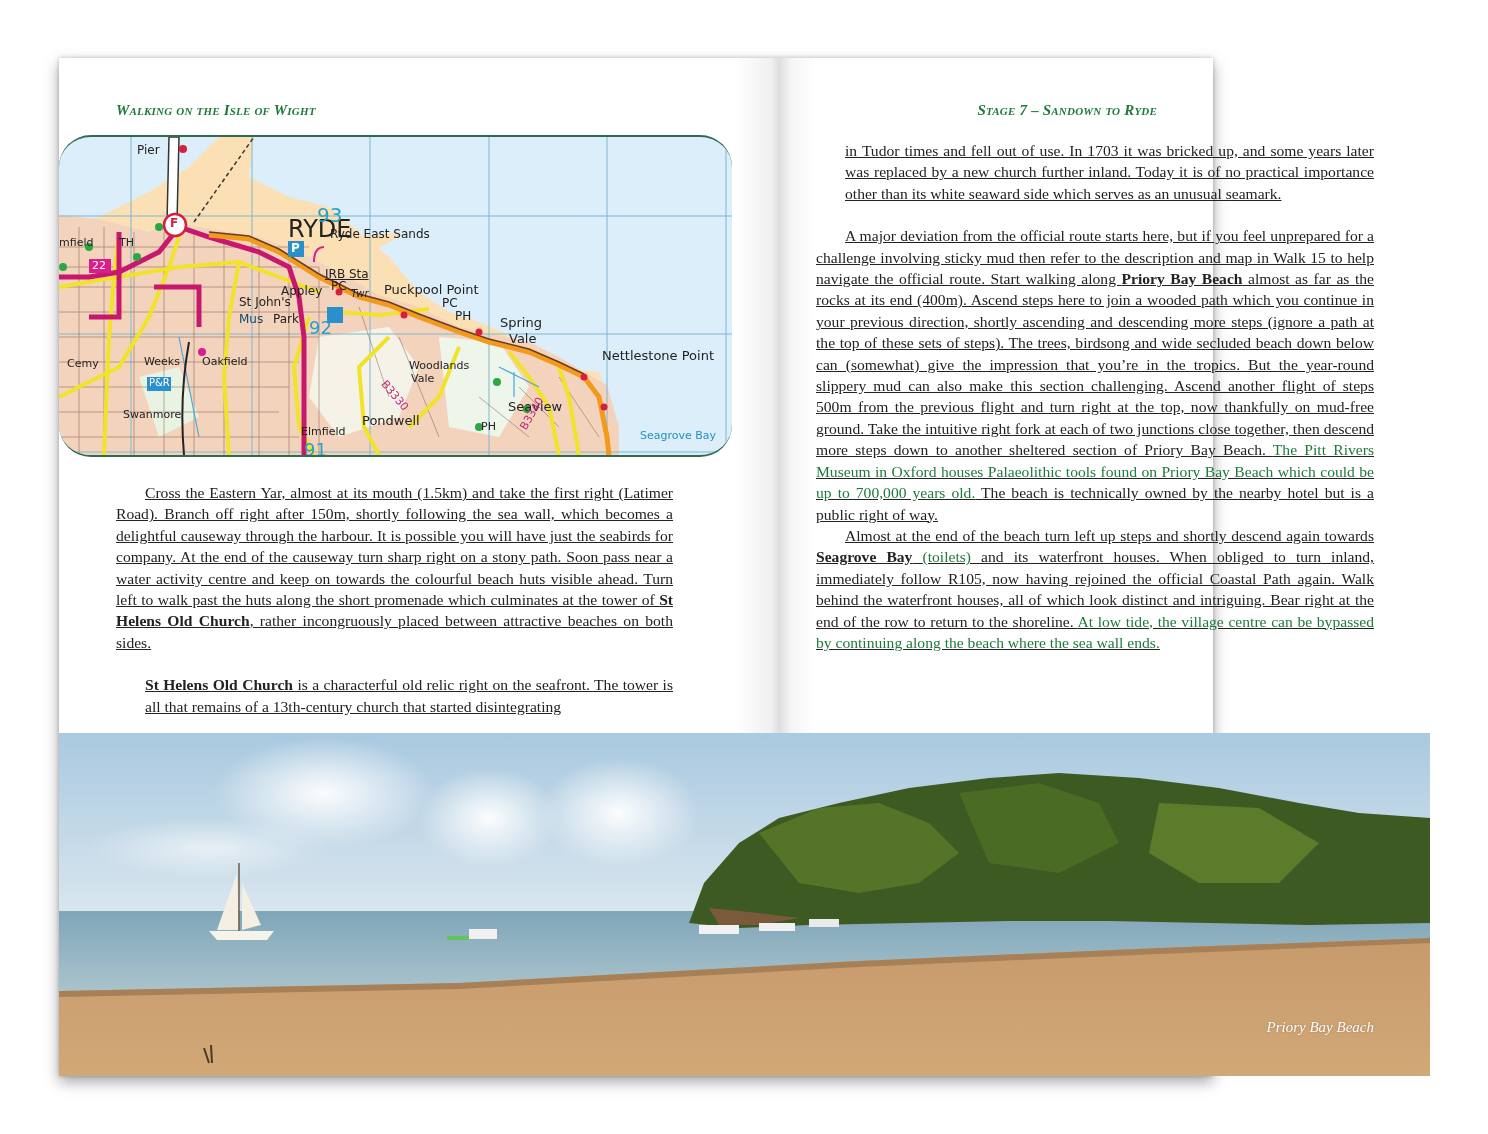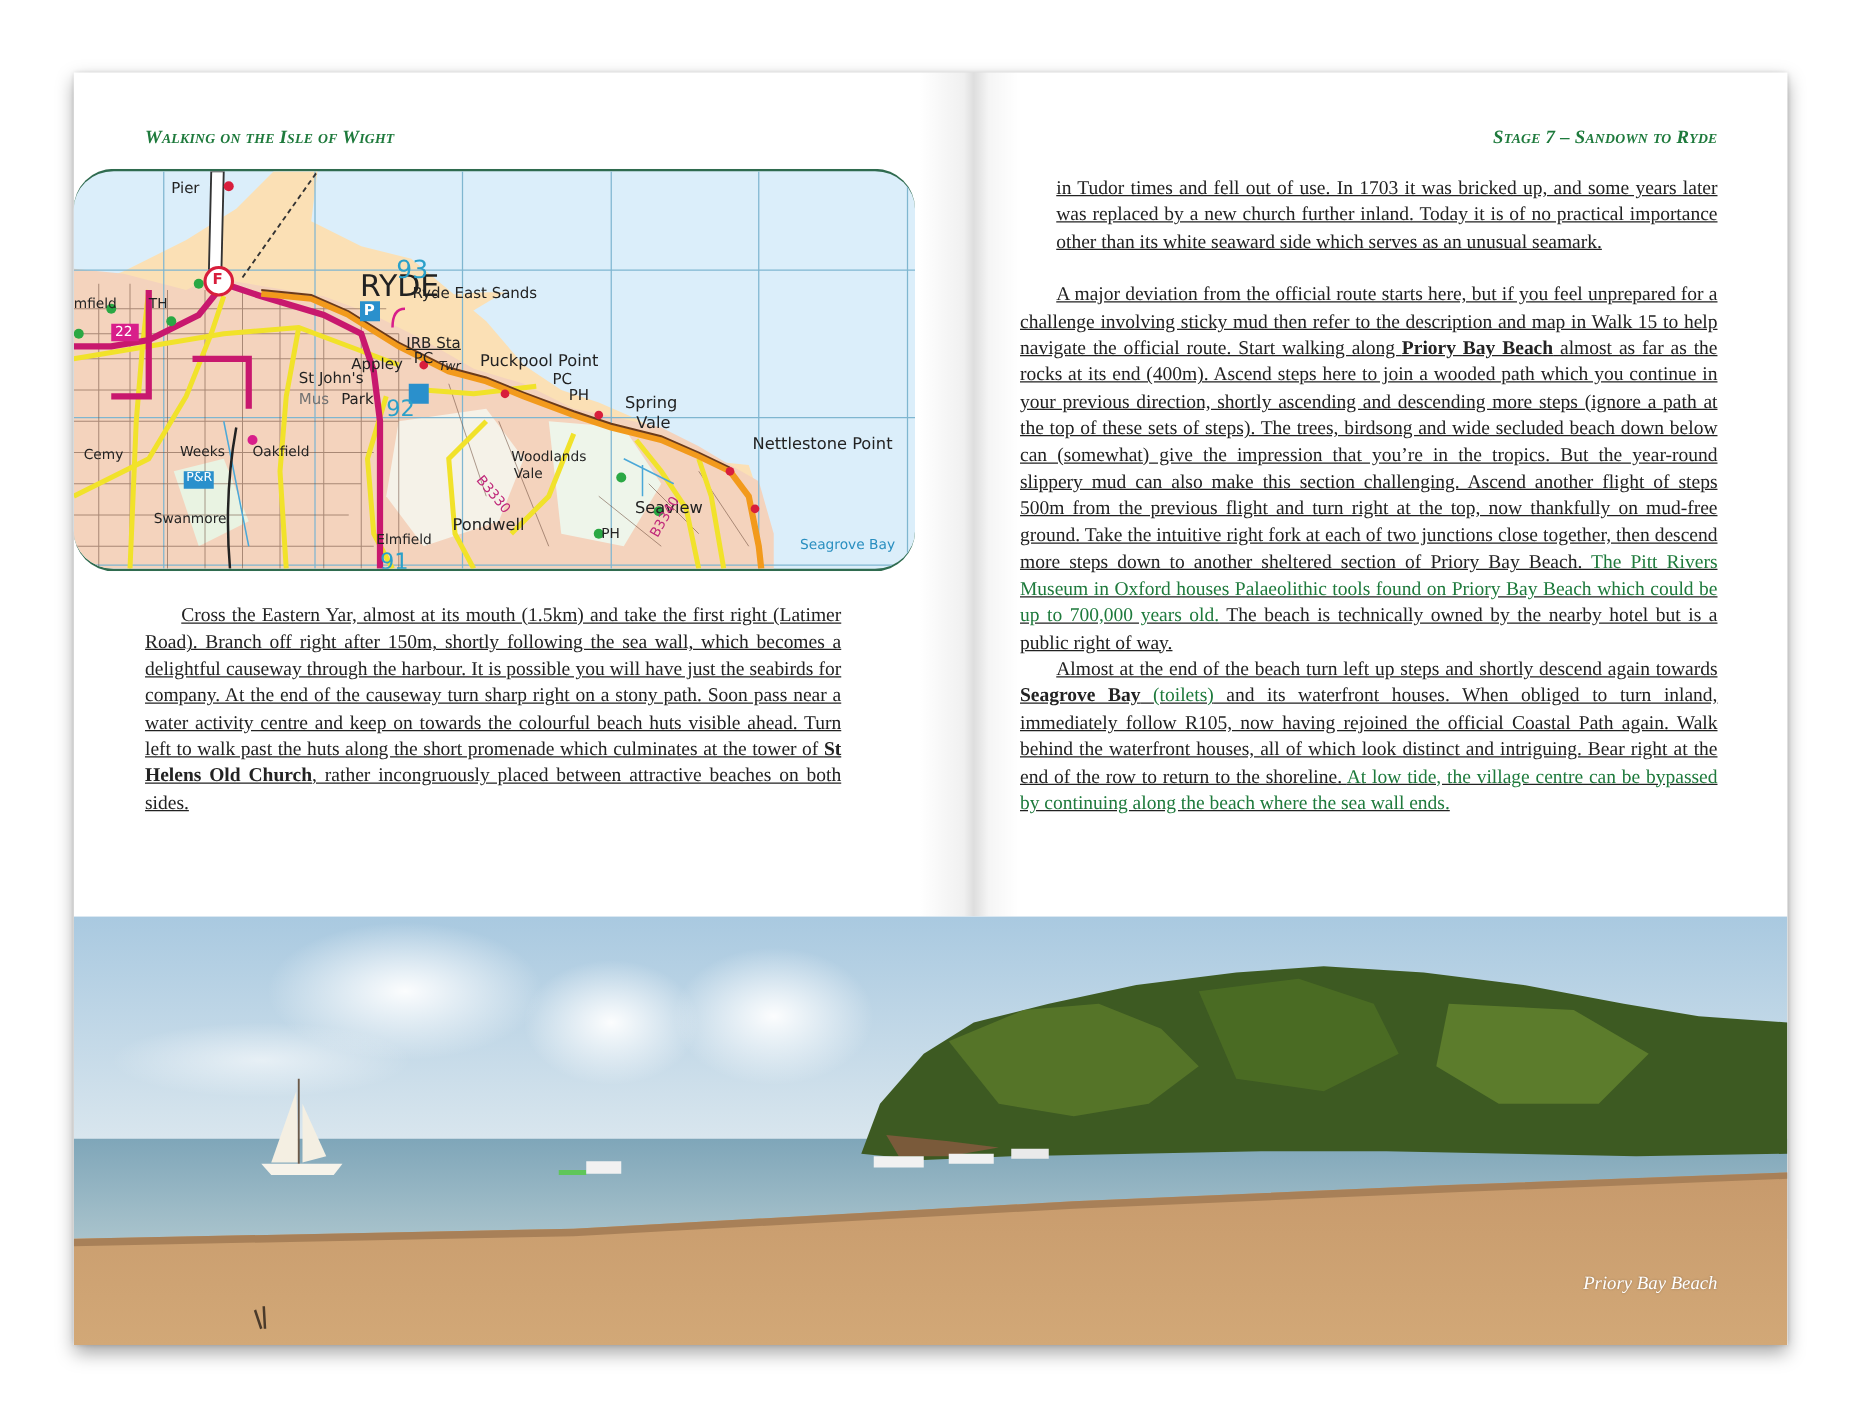--- a/index.html
+++ b/index.html
@@ -1,17 +1,17 @@
 <!DOCTYPE html>
 <html><head>
 <meta charset="utf-8">
 <style>
   html,body{margin:0;padding:0;}
   body{width:1488px;height:1134px;background:#ffffff;position:relative;overflow:hidden;font-family:"Liberation Serif",serif;}
-  .spread{position:absolute;left:59px;top:58px;width:1371px;height:1018px;background:#fff;box-shadow:0 6px 14px rgba(0,0,0,0.35),0 0 4px rgba(0,0,0,0.2);}
+  .spread{position:absolute;left:59px;top:58px;width:1154px;height:1018px;background:#fff;box-shadow:0 6px 14px rgba(0,0,0,0.35),0 0 4px rgba(0,0,0,0.2);}
   .gutter{position:absolute;left:676px;top:0;width:80px;height:675px;background:linear-gradient(90deg,rgba(0,0,0,0) 0%,rgba(0,0,0,0.06) 45%,rgba(0,0,0,0.13) 55%,rgba(0,0,0,0.04) 70%,rgba(0,0,0,0) 100%);pointer-events:none;}
   .running-head{position:absolute;top:44px;font-family:"Liberation Serif",serif;font-style:italic;font-weight:bold;color:#1e7a3c;font-size:15px;font-variant:small-caps;letter-spacing:0.2px;}
   .rh-left{left:57px;}
   .rh-right{right:56px;}
   
   .map{position:absolute;left:0;top:77px;width:673px;height:318px;background:#dbeefa;overflow:hidden;border-top:2px solid #2f6b4f;border-bottom:2px solid #2f6b4f;border-radius:32px;}
   .map svg{position:absolute;left:0;top:0;}
   .map-label{position:absolute;font-family:"DejaVu Sans",sans-serif;color:#222;font-size:12px;white-space:nowrap;}
   .map-label.big{font-size:24px;letter-spacing:0px;}
   .map-label.grid{color:#2aa0c9;font-size:20px;}
@@ -148,21 +148,21 @@
     <span class="map-label" style="left:292px;top:151px;font-size:10px;font-style:italic;">Twr</span>
     <span class="map-label" style="left:222px;top:147px;">Appley</span>
     <span class="map-label" style="left:325px;top:145px;font-size:13px;">Puckpool Point</span>
     <span class="map-label" style="left:383px;top:159px;">PC</span>
     <span class="map-label" style="left:396px;top:172px;">PH</span>
     <span class="map-label" style="left:441px;top:178px;font-size:13px;">Spring</span>
     <span class="map-label" style="left:450px;top:194px;font-size:13px;">Vale</span>
     <span class="map-label" style="left:543px;top:211px;font-size:13px;">Nettlestone Point</span>
     <span class="map-label" style="left:180px;top:158px;font-size:12px;">St John's</span>
     <span class="map-label" style="left:214px;top:175px;">Park</span>
-    <span class="map-label" style="left:180px;top:175px;color:#737373;">Mus</span>
+    <span class="map-label" style="left:180px;top:175px;color:#0c4a6e;">Mus</span>
     <span class="map-label grid" style="left:250px;top:180px;font-size:18px;">92</span>
     <span class="map-label" style="left:0px;top:99px;font-size:11px;">mfield</span>
     <span class="map-label" style="left:60px;top:99px;font-size:11px;">TH</span>
     <span class="map-label" style="left:33px;top:122px;color:#fff;font-size:11px;">22</span>
     <span class="map-label" style="left:8px;top:183px;font-size:11px;margin-top:37px;">Cemy</span>
     <span class="map-label" style="left:85px;top:218px;font-size:11px;">Weeks</span>
     <span class="map-label" style="left:143px;top:218px;font-size:11px;">Oakfield</span>
     <span class="map-label" style="left:90px;top:240px;color:#fff;font-size:10px;">P&amp;R</span>
     <span class="map-label" style="left:64px;top:271px;font-size:11px;">Swanmore</span>
     <span class="map-label" style="left:242px;top:276px;font-size:11px;margin-top:12px;">Elmfield</span>
@@ -173,20 +173,21 @@
     <span class="map-label" style="left:422px;top:283px;font-size:11px;">PH</span>
     <span class="map-label road" style="left:318px;top:252px;transform:rotate(50deg);">B3330</span>
     <span class="map-label road" style="left:455px;top:270px;transform:rotate(-60deg);">B3340</span>
     <span class="map-label water" style="left:581px;top:292px;">Seagrove Bay</span>
     <span class="map-label grid" style="left:245px;top:302px;font-size:18px;">91</span>
   </div>
 
   <div class="col col-left">
     <p class="indent"><span>Cross the Eastern Yar, almost at its mouth (1.5km) and take the first right (Latimer Road). Branch off right after 150m, shortly following the sea wall, which becomes a delightful causeway through the harbour. It is possible you will have just the seabirds for company. At the end of the causeway turn sharp right on a stony path. Soon pass near a water activity centre and keep on towards the colourful beach huts visible ahead. Turn left to walk past the huts along the short promenade which culminates at the tower of </span><b>St Helens Old Church</b><span>, rather incongruously placed between attractive beaches on both sides.</span></p>
     <div class="gap"></div>
+    <p class="inset"><b>St Helens Old Church</b><span> is a characterful old relic right on the seafront. The tower is all that remains of a 13th-century church that started disintegrating</span></p>
   </div>
 
   <div class="col col-right">
     <p class="inset">in Tudor times and fell out of use. In 1703 it was bricked up, and some years later was replaced by a new church further inland. Today it is of no practical importance other than its white seaward side which serves as an unusual seamark.</p>
     <div class="gap"></div>
     <p class="indent"><span>A major deviation from the official route starts here, but if you feel unprepared for a challenge involving sticky mud then refer to the description and map in Walk 15 to help navigate the official route. Start walking along </span><b>Priory Bay Beach</b><span> almost as far as the rocks at its end (400m). Ascend steps here to join a wooded path which you continue in your previous direction, shortly ascending and descending more steps (ignore a path at the top of these sets of steps). The trees, birdsong and wide secluded beach down below can (somewhat) give the impression that you’re in the tropics. But the year-round slippery mud can also make this section challenging. Ascend another flight of steps 500m from the previous flight and turn right at the top, now thankfully on mud-free ground. Take the intuitive right fork at each of two junctions close together, then descend more steps down to another sheltered section of Priory Bay Beach. </span><span class="green">The Pitt Rivers Museum in Oxford houses Palaeolithic tools found on Priory Bay Beach which could be up to 700,000 years old.</span><span> The beach is technically owned by the nearby hotel but is a public right of way.</span></p>
     <p class="indent"><span>Almost at the end of the beach turn left up steps and shortly descend again towards </span><b>Seagrove Bay</b><span> </span><span class="green">(toilets)</span><span> and its waterfront houses. When obliged to turn inland, immediately follow R105, now having rejoined the official Coastal Path again. Walk behind the waterfront houses, all of which look distinct and intriguing. Bear right at the end of the row to return to the shoreline. </span><span class="green">At low tide, the village centre can be bypassed by continuing along the beach where the sea wall ends.</span></p>
   </div>
 
   <div class="photo">

